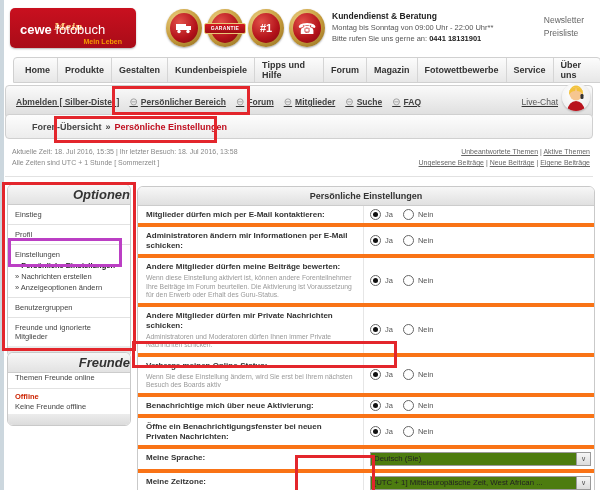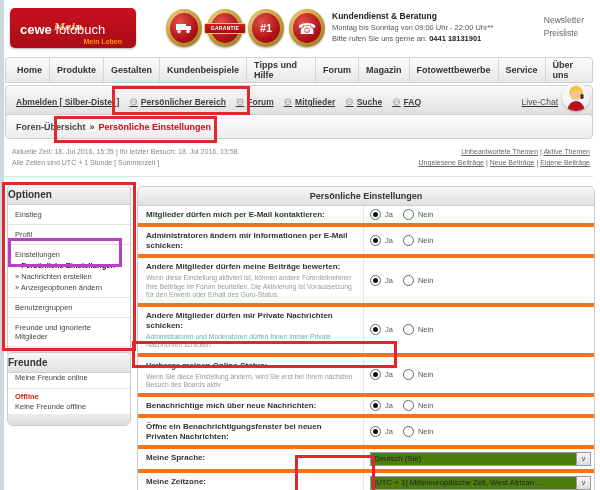--- a/index.html
+++ b/index.html
@@ -29,46 +29,46 @@
   .badge .tel{font-size:15px;line-height:1;}
 
   .contact{position:absolute;left:332px;top:11px;font-size:7.5px;color:#555;line-height:11px;}
   .contact .ct{font-size:8.5px;font-weight:bold;color:#222;}
   .contact .ph{font-weight:bold;color:#222;}
   .hlinks{position:absolute;right:16px;top:14px;text-align:left;font-size:8.5px;color:#666;line-height:13px;}
 
   
   .bar{position:absolute;left:5px;width:588px;border:1px solid #d0d0d0;border-radius:4px;
        background:linear-gradient(#fcfcfc,#e7e7e7);display:flex;align-items:center;box-sizing:border-box;}
-  .nav{top:57px;height:26px;border-radius:4px 4px 0 0;}
+  .nav{top:57px;height:26px;border-radius:4px 4px 0 0;margin-left:8px;}
   .nav .ni{padding:0 7px;font-size:9px;font-weight:bold;color:#333;border-right:1px solid #d5d5d5;
            height:100%;display:flex;align-items:center;cursor:pointer;}
   .nav .ni:first-child{padding-left:11px;}
   .userbar{top:85px;height:34px;background:linear-gradient(#fafafa,#dcdcdc);text-decoration:underline;}
   .userbar .ui{display:flex;align-items:center;gap:3px;margin-left:10px;font-size:8.5px;font-weight:bold;color:#444;cursor:pointer;}
   .uicon{color:#999;font-size:10px;line-height:1;font-weight:normal;}
   .livechat{margin-left:auto;margin-right:34px;font-size:8.5px;color:#555;cursor:pointer;}
   .avatar{position:absolute;right:2px;top:-3px;width:28px;height:28px;border-radius:50%;
           background:radial-gradient(circle at 40% 35%,#ffffff,#e8e8e8);box-shadow:0 1px 2px rgba(0,0,0,.25);overflow:hidden;}
   .breadbar{top:114px;height:25px;background:linear-gradient(#fdfdfd,#ececec);}
-  .breadbar .bc{margin-left:10px;font-size:9px;font-weight:bold;color:#444;display:flex;gap:4px;align-items:center;}
+  .breadbar .bc{margin-left:26px;font-size:9px;font-weight:bold;color:#444;display:flex;gap:4px;align-items:center;}
   .bc-cur{color:#c00e1f;}
 
   .infoleft{position:absolute;left:12px;top:146px;font-size:7px;color:#888;line-height:11px;}
   .inforight{position:absolute;right:10px;top:146px;font-size:7px;color:#666;line-height:11px;text-align:right;}
   .inforight span[data-name="info-link"]{text-decoration:underline;cursor:pointer;}
   .hr{position:absolute;left:5px;top:176px;width:588px;border-top:1px solid #e2e2e2;}
 
   
   .spanel{position:absolute;left:7px;width:124px;background:#fff;border:1px solid #c9c9c9;border-radius:6px;
           box-sizing:border-box;overflow:hidden;}
   .sp-opt{top:184px;}
   .sp-fr{top:352px;}
   .sphead{height:19px;background:linear-gradient(#f7f7f7,#e2e2e2);border-bottom:1px solid #ccc;
-          text-align:left;font-size:10px;font-weight:bold;color:#333;line-height:19px;}
+          text-align:right;font-size:13px;font-weight:bold;color:#333;line-height:19px;font-style:italic;}
   .spitem{padding:5px 7px;font-size:7.5px;color:#444;border-bottom:1px solid #e2e2e2;cursor:pointer;}
   .spgroup{padding:4px 7px;border-bottom:1px solid #e2e2e2;}
   .spline{font-size:7.5px;color:#444;line-height:11px;cursor:pointer;}
   .spline.active{font-weight:bold;color:#111;}
   .spfoot{height:11px;background:linear-gradient(#ececec,#dcdcdc);}
   .fr-on{color:#339933;font-weight:bold;font-size:7.5px;padding:4px 7px 1px;}
   .fr-off{color:#cc2200;font-weight:bold;font-size:7.5px;padding:3px 7px 1px;border-top:1px solid #e2e2e2;margin-top:3px;}
   .fr-txt{font-size:7.5px;color:#444;padding:0 7px 3px;}
 
   
@@ -233,21 +233,21 @@
       <div class="spline" data-name="sidebar-item-nachrichten-erstellen">» Nachrichten erstellen</div>
       <div class="spline" data-name="sidebar-item-anzeigeoptionen-aendern">» Anzeigeoptionen ändern</div>
     </div>
     <div class="spitem" data-name="sidebar-item-benutzergruppen">Benutzergruppen</div>
     <div class="spitem" style="border-bottom:none;" data-name="sidebar-item-freunde-ignorierte">Freunde und ignorierte Mitglieder</div>
     <div class="spfoot" data-name="panel-footer"></div>
   </div>
 
   <div class="spanel sp-fr" data-name="freunde-panel">
     <div class="sphead" data-name="freunde-panel-title">Freunde</div>
-    <div class="fr-txt" data-name="friends-online-text">Meine Freunde online</div>
+    <div class="fr-txt" data-name="friends-online-text">Themen Freunde online</div>
     <div class="fr-off" data-name="friends-offline-label">Offline</div>
     <div class="fr-txt" data-name="friends-offline-text">Keine Freunde offline</div>
     <div class="spfoot" data-name="panel-footer"></div>
   </div>
 
   <div class="panel-main" data-name="settings-panel">
     <div class="ptitle" data-name="settings-panel-title">Persönliche Einstellungen</div>
 
     <div class="trow mh16" data-name="settings-row">
       <div class="tlabel">
@@ -307,21 +307,21 @@
       <div class="tctrl">
         <span class="radio on" data-name="radio-ja"></span>
           <span class="rlbl" data-name="radio-ja-label">Ja</span>
         <span class="radio" data-name="radio-nein"></span>
           <span class="rlbl" data-name="radio-nein-label">Nein</span>
       </div>
     </div>
 
     <div class="trow mh20" data-name="settings-row-highlighted">
       <div class="tlabel">
-          <div class="lbl" data-name="setting-label">Benachrichtige mich über neue Nachrichten:</div>
+          <div class="lbl" data-name="setting-label">Benachrichtige mich über neue Aktivierung:</div>
         </div>
       <div class="tctrl">
         <span class="radio on" data-name="radio-ja"></span>
           <span class="rlbl" data-name="radio-ja-label">Ja</span>
         <span class="radio" data-name="radio-nein"></span>
           <span class="rlbl" data-name="radio-nein-label">Nein</span>
       </div>
     </div>
 
     <div class="trow mh21" data-name="settings-row">

